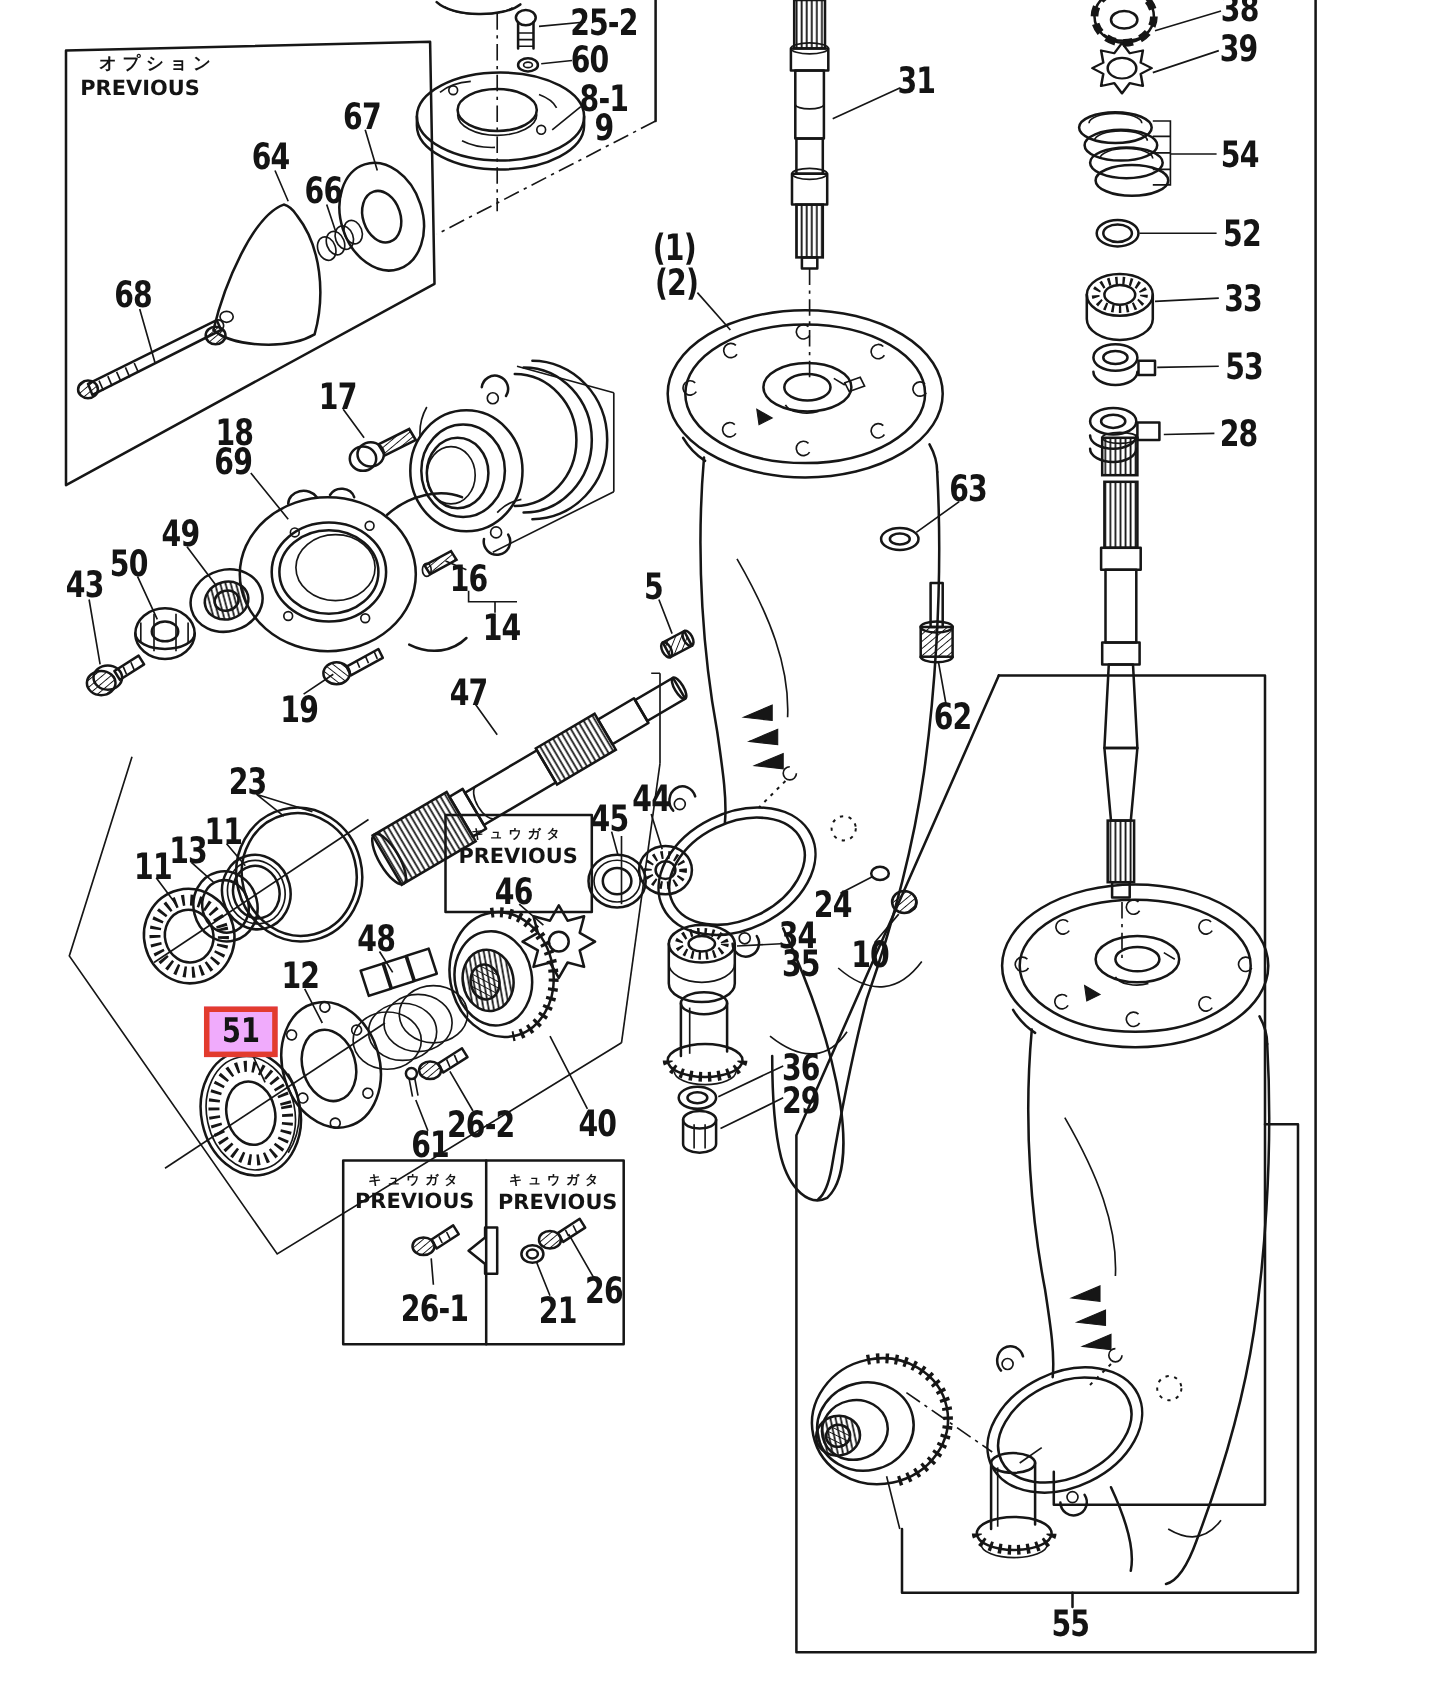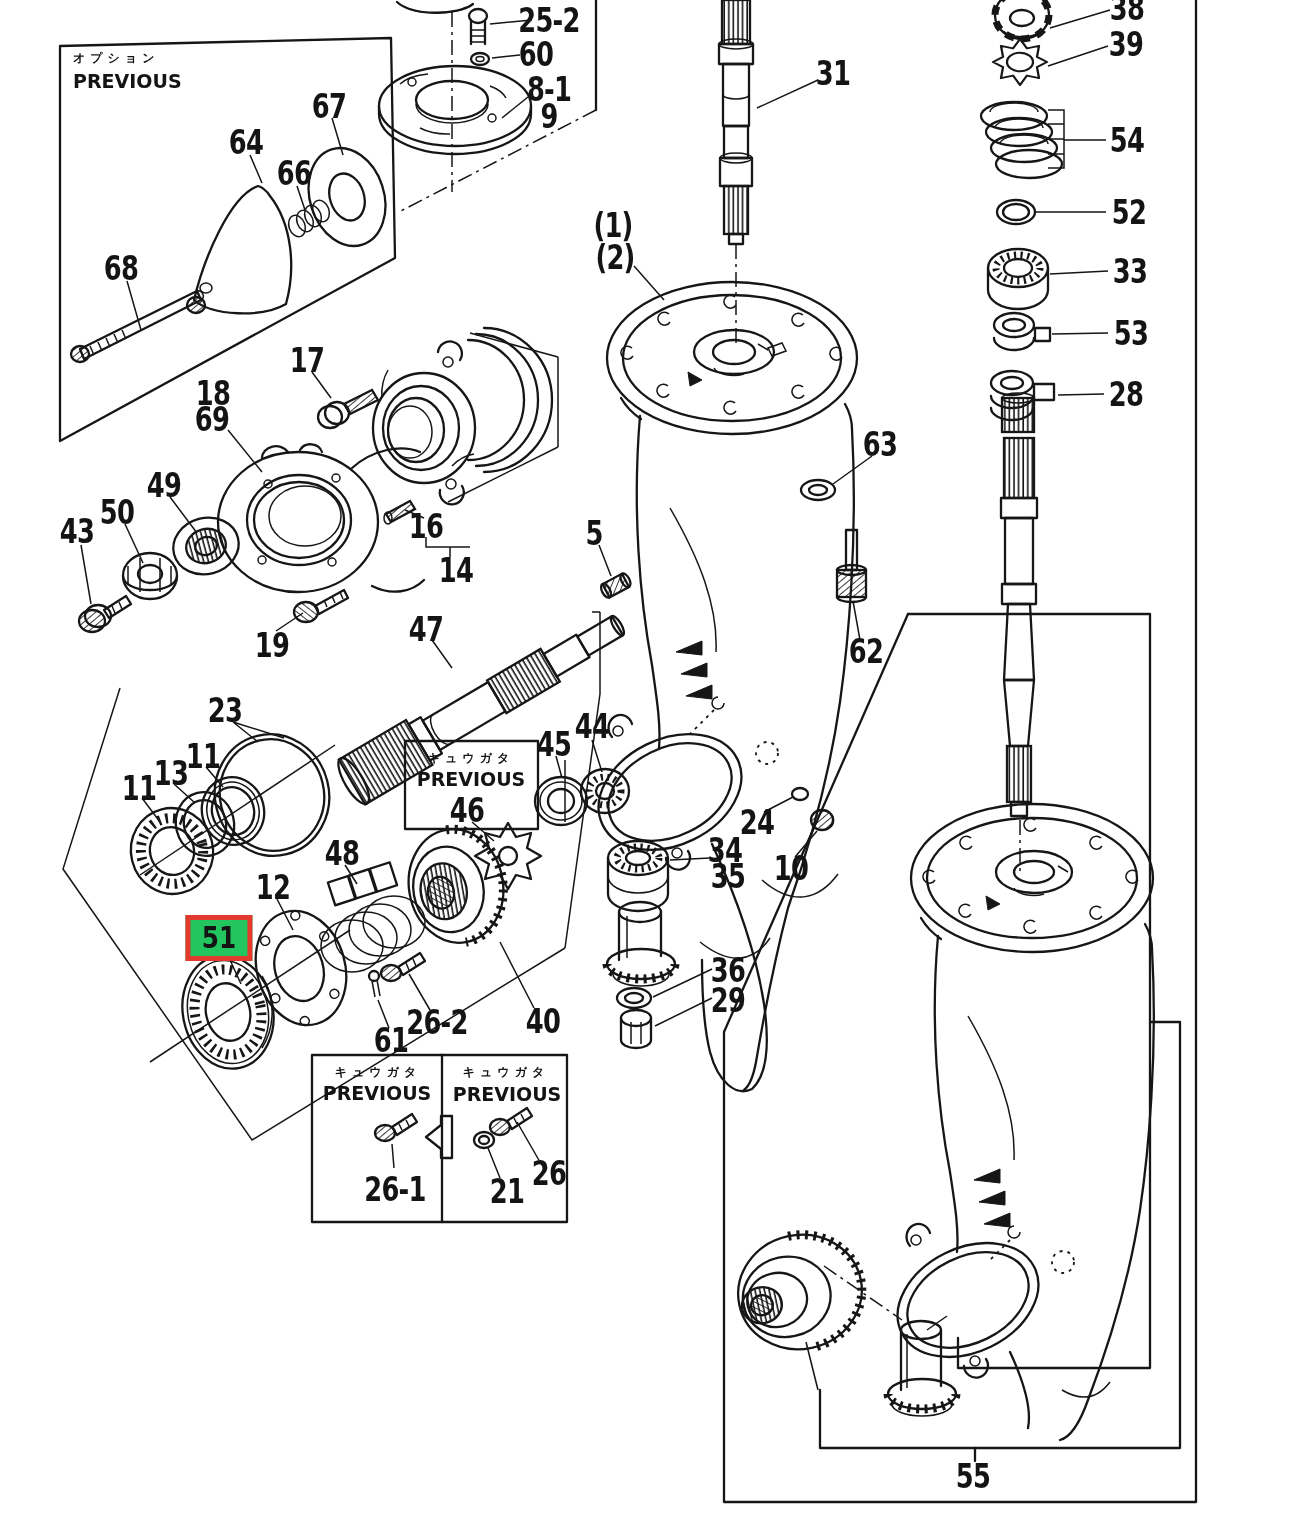--- a/index.html
+++ b/index.html
@@ -506,21 +506,21 @@
     <ellipse class="ln" cx="484" cy="1140" rx="10" ry="8"></ellipse>
     <ellipse class="ln" cx="484" cy="1140" rx="5" ry="4"></ellipse>
   </g>
   <g>
     <ellipse class="hA" cx="500" cy="1127" rx="10" ry="8"></ellipse>
     <polygon class="ln" points="507,1121 527,1108 532,1116 512,1129"></polygon>
     <path class="thin" d="M514,1118 l3,6 M521,1114 l3,6"></path>
   </g>
 </svg>
 
-  <div class="jp corner" style="left:73px;top:58px;font-size:12px">オプション</div>
+  <div class="jp corner" style="left:90px;top:58px;font-size:16px">オプション</div>
   <div class="en corner" style="left:73px;top:81px">PREVIOUS</div>
 
   <div class="pl" style="left:549px;top:20px">25-2</div>
   <div class="pl" style="left:536px;top:54px">60</div>
   <div class="pl" style="left:549px;top:89px">8-1</div>
   <div class="pl" style="left:549px;top:116px">9</div>
   <div class="pl" style="left:329px;top:106px">67</div>
   <div class="pl" style="left:246px;top:142px">64</div>
   <div class="pl" style="left:294px;top:173px">66</div>
   <div class="pl" style="left:121px;top:268px">68</div>
@@ -549,21 +549,21 @@
   <div class="pl" style="left:426px;top:629px">47</div>
   <div class="pl" style="left:225px;top:710px">23</div>
   <div class="pl" style="left:139px;top:788px">11</div>
   <div class="pl" style="left:171px;top:773px">13</div>
   <div class="pl" style="left:203px;top:756px">11</div>
   <div class="pl" style="left:554px;top:744px">45</div>
   <div class="pl" style="left:592px;top:726px">44</div>
   <div class="pl" style="left:467px;top:810px">46</div>
   <div class="pl" style="left:342px;top:853px">48</div>
   <div class="pl" style="left:273px;top:887px">12</div>
-  <div class="hl" style="left: 219px; top: 938px; background: #22c55e; border-color: rgb(226, 59, 46);"><span>51</span></div>
+  <div class="hl" style="left: 219px; top: 938px; background: #f0abfc; border-color: rgb(226, 59, 46);"><span>51</span></div>
   <div class="pl" style="left:725px;top:850px">34</div>
   <div class="pl" style="left:728px;top:876px">35</div>
   <div class="pl" style="left:757px;top:822px">24</div>
   <div class="pl" style="left:791px;top:868px">10</div>
   <div class="pl" style="left:728px;top:970px">36</div>
   <div class="pl" style="left:728px;top:1000px">29</div>
   <div class="pl" style="left:437px;top:1022px">26-2</div>
   <div class="pl" style="left:391px;top:1040px">61</div>
   <div class="pl" style="left:543px;top:1021px">40</div>
   <div class="pl" style="left:973px;top:1476px">55</div>

